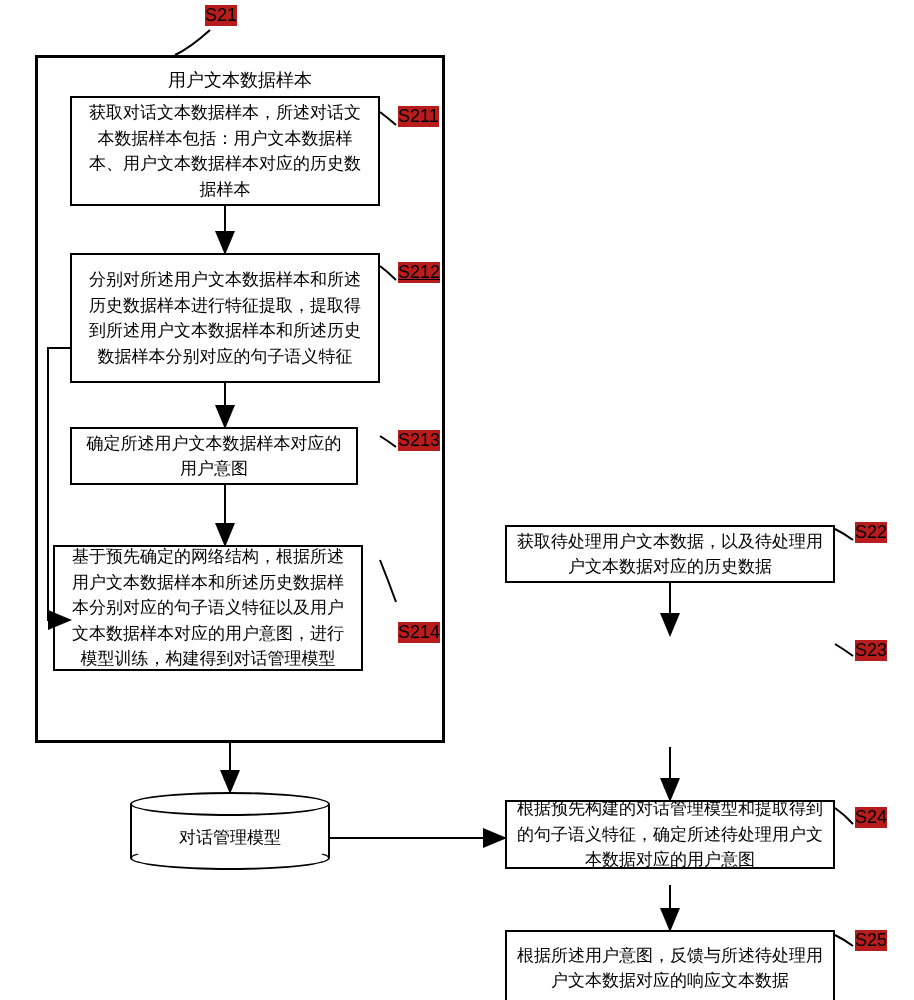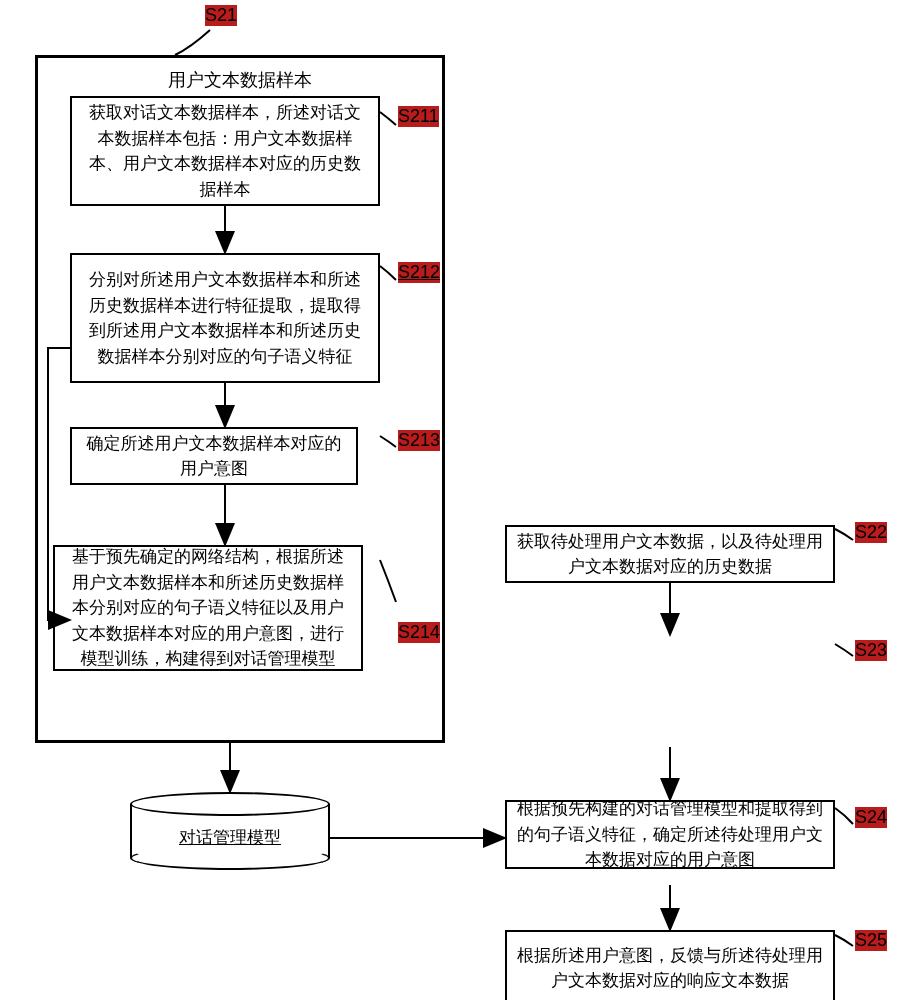--- a/index.html
+++ b/index.html
@@ -63,21 +63,20 @@
     background: #fff;
   }
   .cyl-ellipse.bottom {
     border-top-color: transparent;
     background: transparent;
   }
   .cyl-text {
     position: absolute;
     width: 100%;
     text-align: center;
-    text-decoration: underline;
   }
   svg.arrows {
     position: absolute;
     left: 0; top: 0;
     width: 914px;
     height: 1000px;
     pointer-events: none;
   }
 </style>
 </head>

